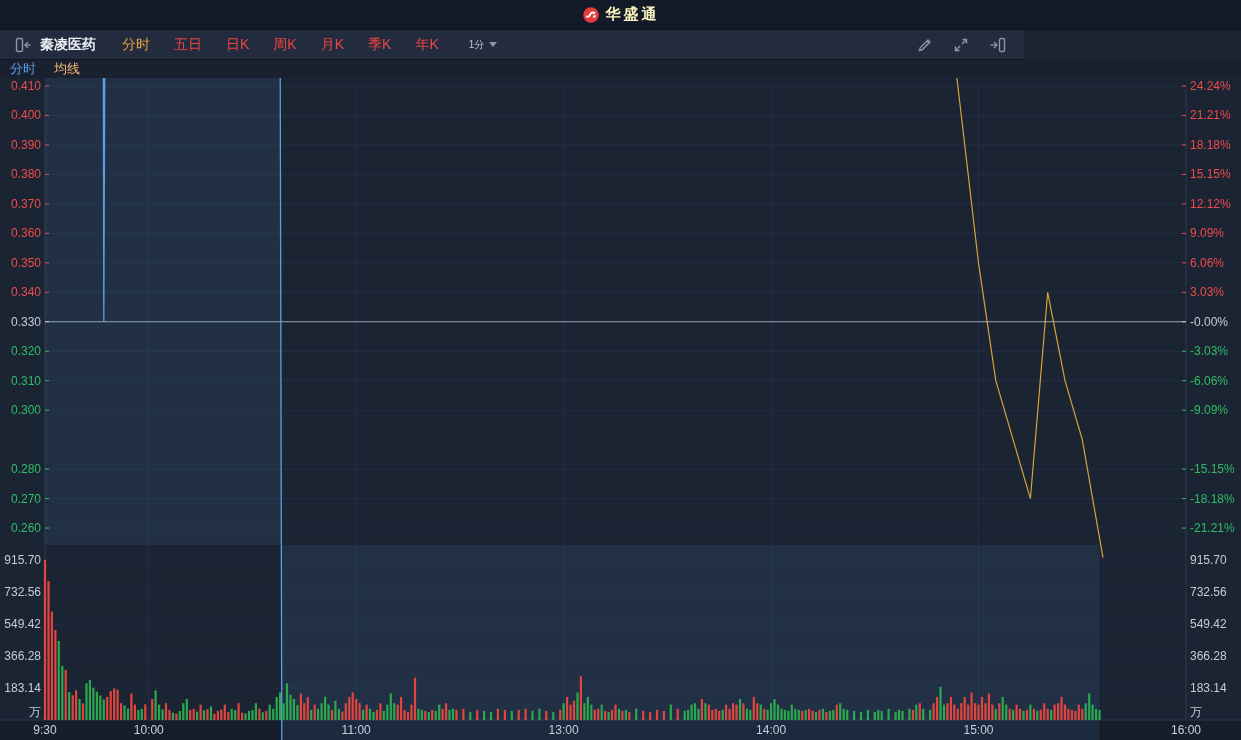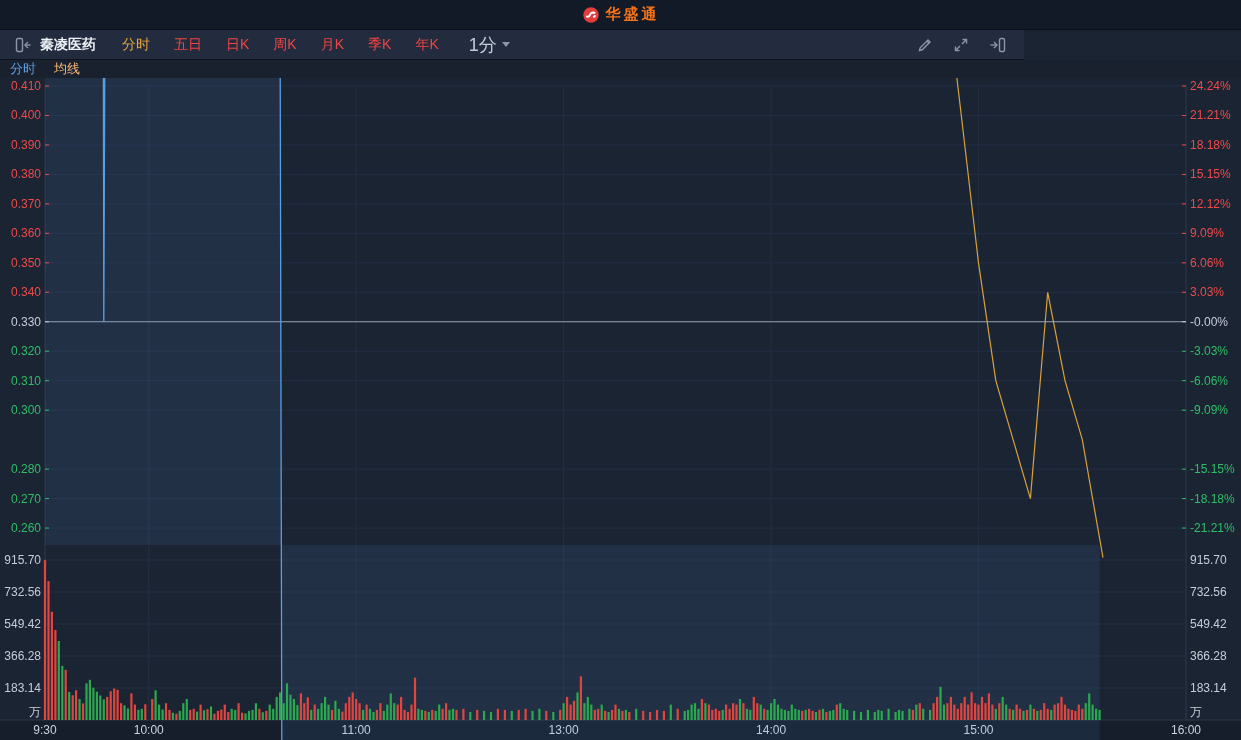--- a/index.html
+++ b/index.html
@@ -1,26 +1,26 @@
 <!DOCTYPE html>
 <html><head>
 <meta charset="utf-8">
 <style>
   html,body{margin:0;padding:0;background:#0e141f;}
   .app{position:relative;width:1241px;height:740px;background:#1b2433;font-family:"Liberation Sans",sans-serif;overflow:hidden;user-select:none;}
   .titlebar{position:absolute;left:0;top:0;width:1241px;height:30px;background:#121a27;display:flex;align-items:center;justify-content:center;gap:6px;border-bottom:1px solid #0c121c;box-sizing:border-box;}
   .titlebar .logo{width:18px;height:18px;display:block;}
-  .titlebar .apptitle{color:#f97316;font-size:15px;font-weight:bold;letter-spacing:3px;}
+  .titlebar .apptitle{color:#fef9c3;font-size:15px;font-weight:bold;letter-spacing:3px;}
   .toolbar{position:absolute;left:0;top:30px;width:1024px;height:30px;background:#222c3e;border-bottom:1px solid #0d141f;box-sizing:border-box;display:flex;align-items:center;padding:0 10px;gap:0;}
   .tb-icon{width:26px;height:22px;display:flex;align-items:center;justify-content:center;cursor:pointer;}
   .tb-icon svg{display:block;}
   .stockname{color:#eef1f6;font-size:14px;font-weight:bold;margin:0 14px 0 4px;cursor:pointer;}
   .tb-tab{color:#ef4444;font-size:14px;margin:0 12px;cursor:pointer;}
   .tb-tab.active{color:#e8a33d;}
-  .tb-interval{color:#c3cad7;font-size:18px;margin-left:18px;cursor:pointer;display:flex;align-items:center;gap:5px;}
+  .tb-interval{color:#c3cad7;font-size:10px;margin-left:18px;cursor:pointer;display:flex;align-items:center;gap:5px;}
   .caret{display:inline-block;width:0;height:0;border-left:4px solid transparent;border-right:4px solid transparent;border-top:5px solid #8b96aa;}
   .tb-right{margin-left:auto;display:flex;align-items:center;gap:10px;padding-right:4px;}
   .legendrow{position:absolute;left:0;top:60px;width:1241px;height:18px;background:#19212f;display:flex;align-items:center;padding-left:10px;gap:18px;box-sizing:border-box;}
   .lg-ts{font-size:13px;cursor:pointer;}
   .chartwrap{position:absolute;left:0;top:78px;width:1241px;height:662px;}
   svg text{font-family:"Liberation Sans",sans-serif;}
 </style>
 </head>
 <body>
 

